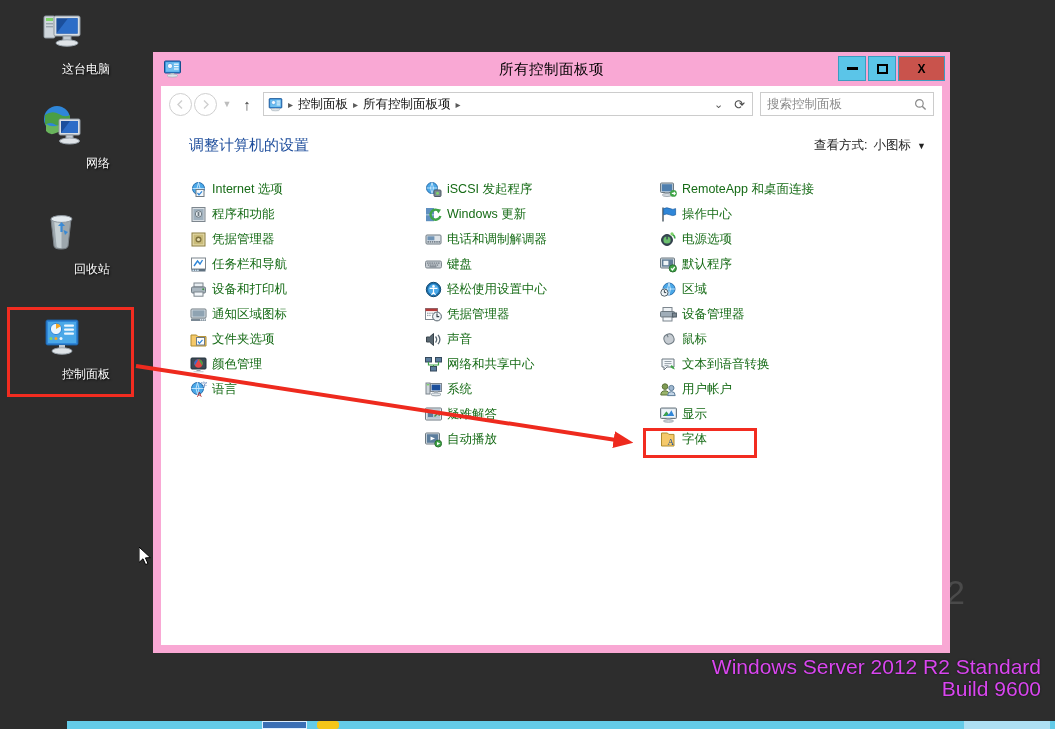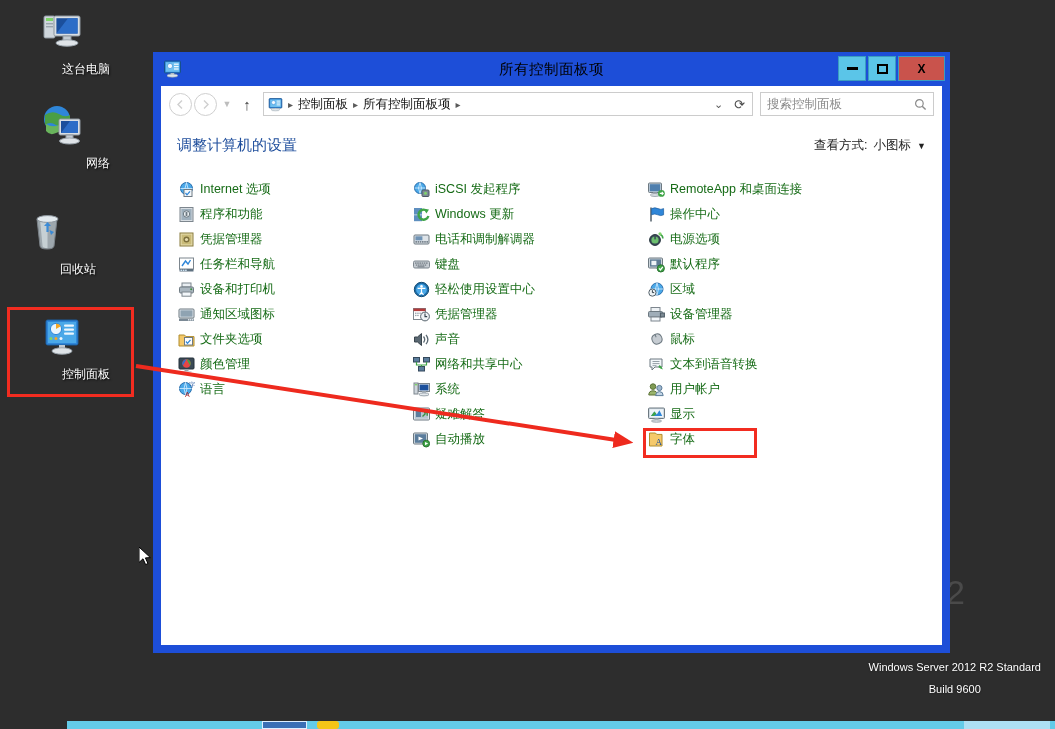--- a/index.html
+++ b/index.html
@@ -26,22 +26,22 @@
 
   
   .redbox {
     position: absolute; border: 3px solid #f22c20;
     pointer-events: none;
   }
 
   
   #watermark {
     position: absolute; right: 14px; bottom: 29px;
-    text-align: center; color: #ffffff;
-    font-size: 11px; line-height: 22px;
+    text-align: right; color: #d946ef;
+    font-size: 21px; line-height: 22px;
     text-shadow: 0 0 2px rgba(0,0,0,.6);
     user-select: none;
   }
   #bignum {
     position: absolute; left: 946px; top: 573px;
     font-size: 34px; color: #4a4a4a; user-select: none;
   }
 
   
   #taskbar {
@@ -54,21 +54,21 @@
   }
   .tb-seg { position: absolute; top: 0; height: 8px; }
 
   
   #cursor { position: absolute; left: 139px; top: 547px; width: 14px; height: 20px; }
 
   
   #window {
     position: absolute; left: 153px; top: 52px;
     width: 797px; height: 601px;
-    background: #1d4ed8;
+    background: #f9a8d4;
     box-shadow: 0 0 0 0 rgba(0,0,0,0);
   }
   #titlebar {
     height: 34px; position: relative;
     display: flex; align-items: center; justify-content: center;
   }
   #title-icon { position: absolute; left: 10px; top: 7px; width: 19px; height: 19px; }
   #title-text {
     font-size: 14.5px; color: #000; letter-spacing: .5px;
   }
@@ -121,21 +121,21 @@
   #searchbox {
     width: 174px; height: 24px; margin-left: 5px;
     border: 1px solid #cccccc; background: #fff;
     display: flex; align-items: center; padding: 0 6px;
     font-size: 12.5px; color: #8a8a8a; gap: 4px;
   }
   #search-input-text { flex: 1; }
   #search-icon { width: 13px; height: 13px; flex: none; }
 
   
-  #content { position: absolute; left: 0; right: 0; top: 36px; bottom: 0; background: #fff; }
+  #content { position: absolute; left: 0; right: 0; top: 36px; bottom: 0; background: #fff; padding-left: 12px; }
   #content-head {
     display: flex; align-items: center; justify-content: space-between;
     padding: 14px 16px 0 16px;
   }
   #page-title { font-size: 15px; color: #1f4e9c; }
   #view-mode { font-size: 12.5px; color: #222; display: flex; align-items: center; gap: 6px; }
   #view-mode .vm-label { color: #222; }
   #view-mode .vm-value { color: #222; cursor: default; }
   #view-mode .vm-caret { font-size: 9px; color: #222; cursor: default; }
 
@@ -185,21 +185,21 @@
         <rect x="21" y="17" width="21" height="16" rx="1.4" fill="#d9dfe4" stroke="#8d969e"></rect>
         <rect x="23" y="19" width="17" height="12" fill="#1b4f9c"></rect>
         <polygon points="23,31 32,19 40,19 40,31" fill="#2f72cf" opacity=".85"></polygon>
         <rect x="28" y="33" width="7" height="4" fill="#c3cbd2" stroke="#8d969e"></rect>
         <ellipse cx="31.5" cy="39" rx="10" ry="3" fill="#dfe4e8" stroke="#9aa4ac"></ellipse>
       </svg>
     </span>
     <span class="desk-label">网络</span>
   </div>
 
-  <div class="desk-icon" style="left:0; top:208px;">
+  <div class="desk-icon" style="left:14px; top:208px;">
     <span class="glyph">
       <svg width="48" height="48" viewBox="0 0 48 48">
         <path d="M13 11 l3 27 q0.4 3 7 3 t7 -3 l3 -27 z" fill="#b9c6cd" opacity=".8" stroke="#8d969e"></path>
         <path d="M16 11 l2.5 27 q0.3 2 5 2 l0 -29 z" fill="#d4dde2" opacity=".75"></path>
         <ellipse cx="23.5" cy="11" rx="10.5" ry="3.4" fill="#e3eaee" stroke="#8d969e"></ellipse>
         <path d="M20 18 l3.5 -4 l3.5 4 h-2.4 v6 h-2.2 v-6 z" fill="#2f86d8" opacity=".9"></path>
         <path d="M27 27 l-1.5 -5 l4.5 2 z" fill="#2f86d8" opacity=".9"></path>
       </svg>
     </span>
     <span class="desk-label">回收站</span>

